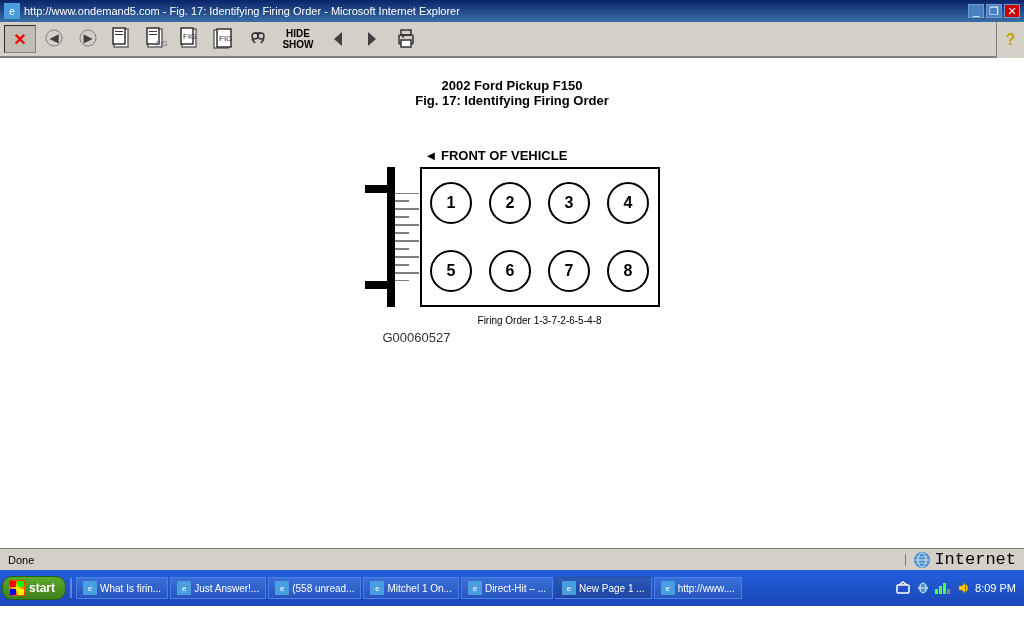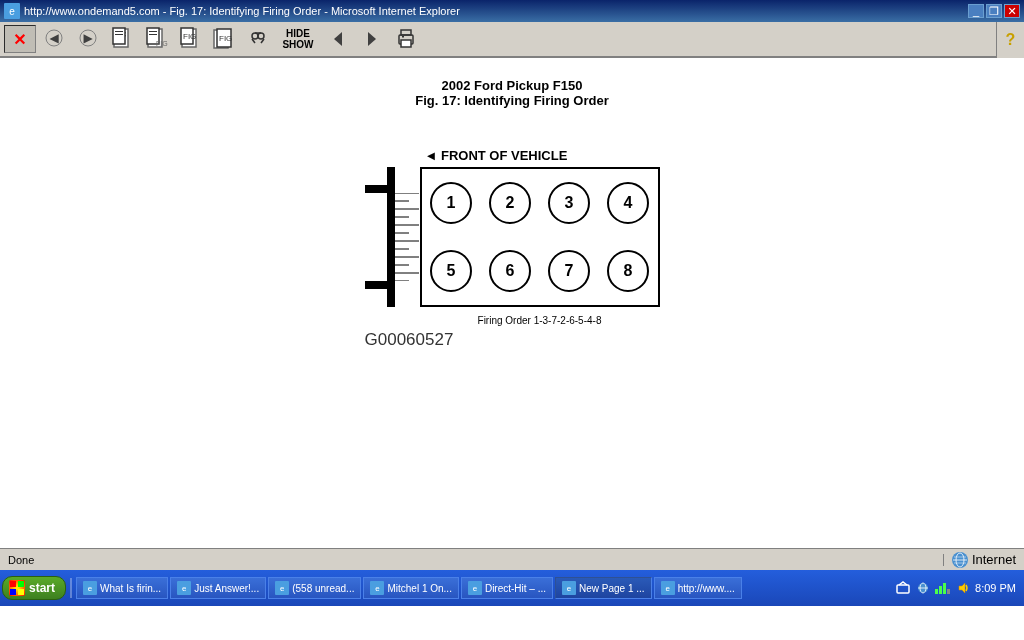--- a/index.html
+++ b/index.html
@@ -439,38 +439,38 @@
           <div class="cylinder">
             <div class="cylinder-circle">7</div>
           </div>
           <div class="cylinder">
             <div class="cylinder-circle">8</div>
           </div>
         </div>
       </div>
 
       <div id="firing-order-label" style="margin-top:8px;font-size:10px;text-align:center;margin-left:55px;">Firing Order 1-3-7-2-6-5-4-8</div>
-      <div id="diagram-code" style="font-size:17px;color:#333;margin-top:4px;text-align:left;margin-left:0;">G00060527</div>
+      <div id="diagram-code" style="font-size:13px;color:#333;margin-top:4px;text-align:left;margin-left:18px;">G00060527</div>
     </div>
   </div>
 </div>
 
 <div id="status-bar">
   <div id="status-text" style="flex:1;padding:0 8px;border-right:1px solid #808080;font-size:11px;font-family:Tahoma,sans-serif;">Done</div>
   <div id="zone-area" style="display:flex;align-items:center;gap:4px;padding:0 8px;">
     <div class="zone-icon">
       <svg width="16" height="16" viewBox="0 0 16 16">
         <circle cx="8" cy="8" r="7" fill="#4a90d0"></circle>
         <ellipse cx="8" cy="8" rx="4" ry="7" fill="none" stroke="white" stroke-width="0.8"></ellipse>
         <line x1="1" y1="8" x2="15" y2="8" stroke="white" stroke-width="0.8"></line>
         <line x1="2" y1="5" x2="14" y2="5" stroke="white" stroke-width="0.5"></line>
         <line x1="2" y1="11" x2="14" y2="11" stroke="white" stroke-width="0.5"></line>
       </svg>
     </div>
-    <span style="font-size:13px;font-family:Liberation Sans, sans-serif;">Internet</span>
+    <span style="font-size:17px;font-family:Liberation Mono, monospace;">Internet</span>
   </div>
 </div>
 
 <div id="taskbar">
 
   <div id="start-btn">
     <div class="windows-logo" style="width:16px;height:16px;display:flex;align-items:center;justify-content:center;">
       <svg width="14" height="14" viewBox="0 0 14 14">
         <rect x="0" y="0" width="6" height="6" fill="#ff0000"></rect>
         <rect x="8" y="0" width="6" height="6" fill="#00ff00"></rect>

